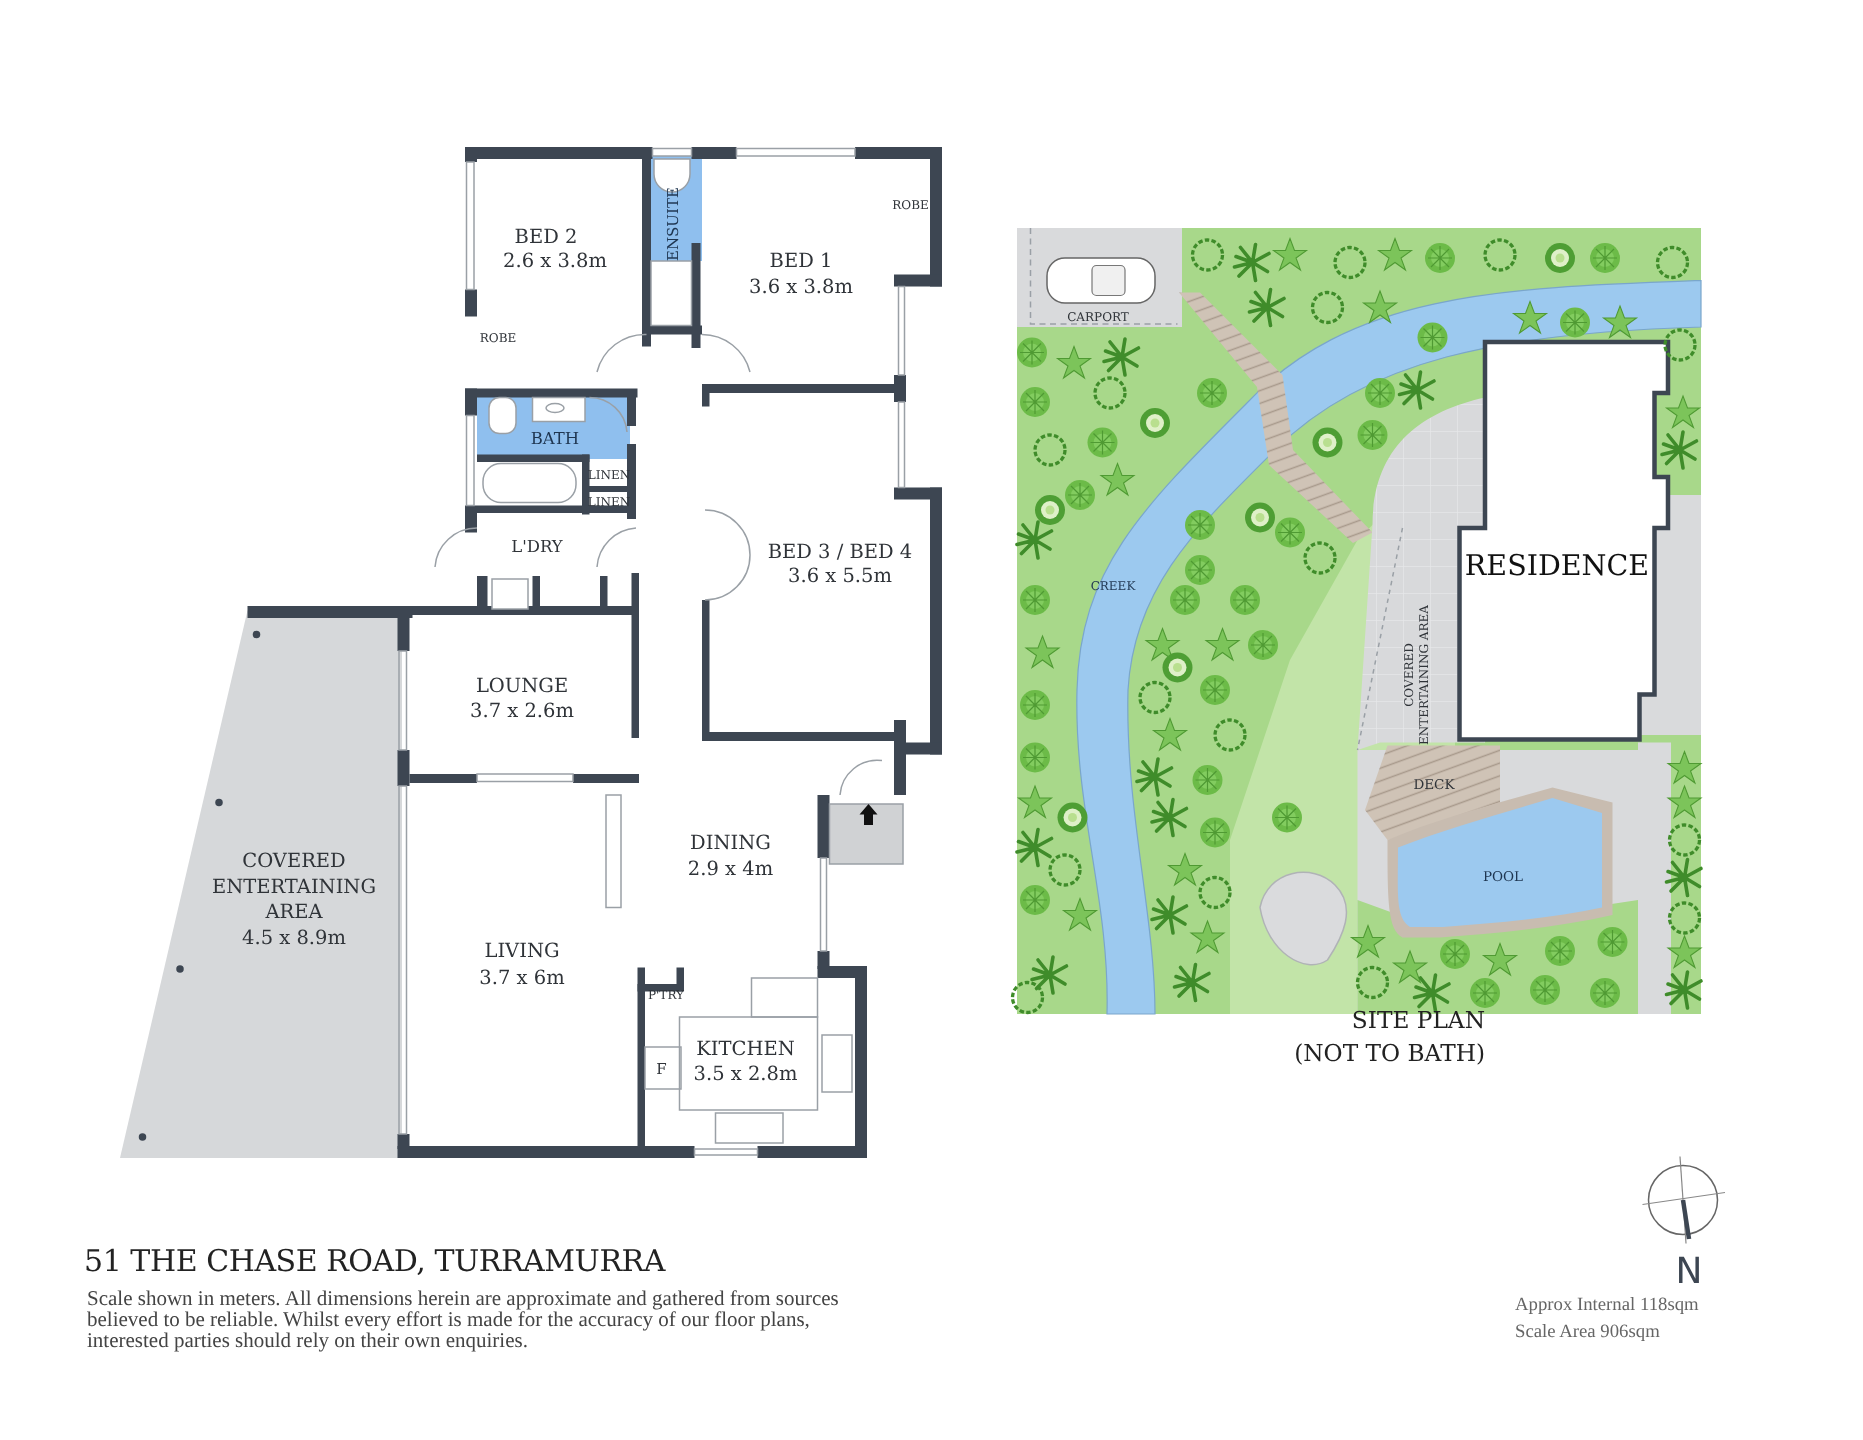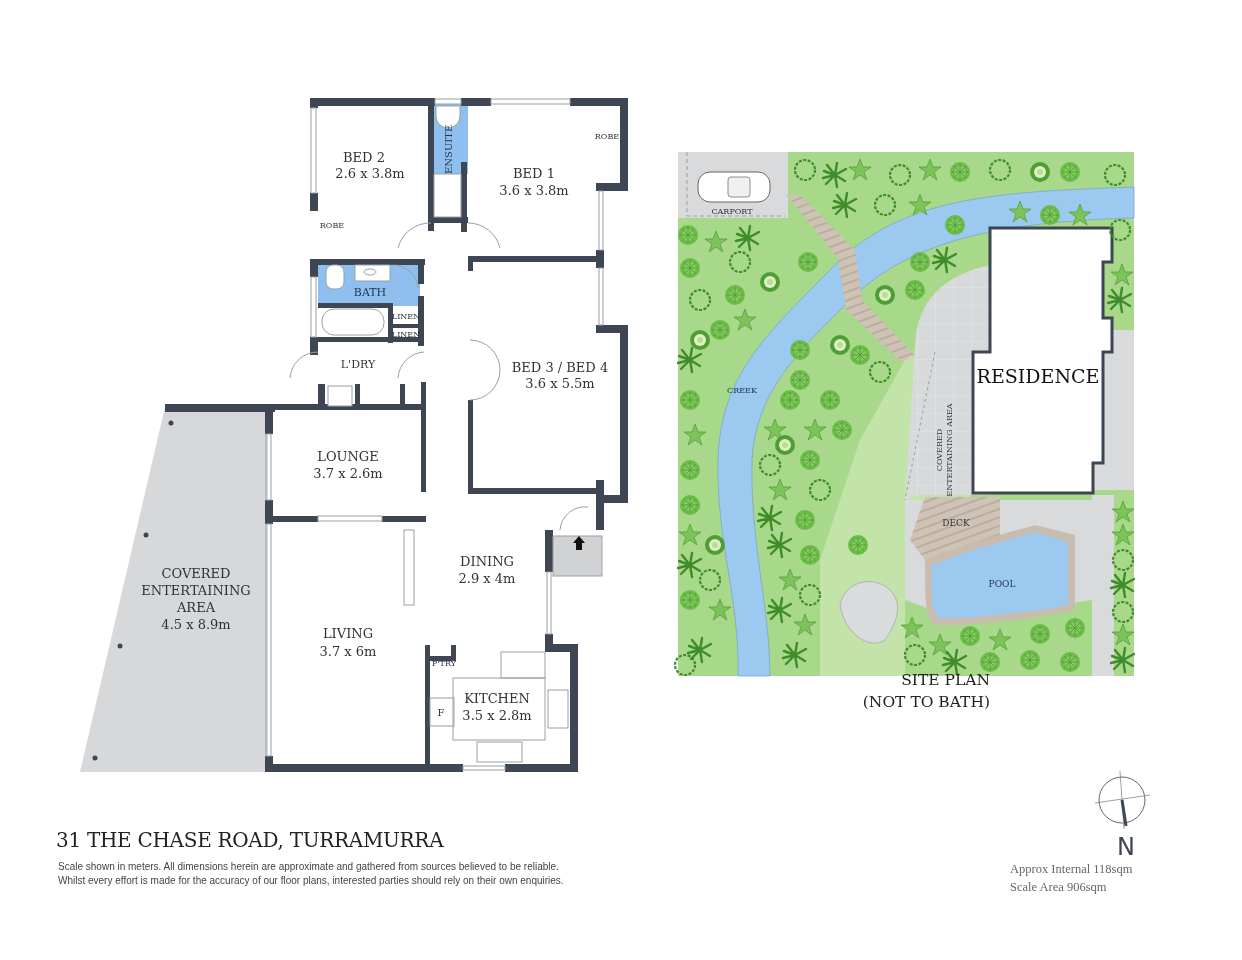--- a/index.html
+++ b/index.html
@@ -2,21 +2,21 @@
 <html><head>
 <meta charset="utf-8">
 <style>
   html, body { margin: 0; padding: 0; background: #ffffff; }
   body { width: 1242px; height: 960px; position: relative; overflow: hidden; font-family: "DejaVu Serif", "Liberation Serif", serif; color: #2b2f36; }
   svg { position: absolute; left: 0; top: 0; }
   .lbl { font-family: "DejaVu Serif", "Liberation Serif", serif; fill: #2f3338; }
   .small { font-size: 8px; }
   .room { font-size: 13px; }
   .title { position: absolute; left: 56px; top: 828px; font-family: "DejaVu Serif", serif; font-size: 20px; color: #222; letter-spacing: -0.3px; }
-  .disclaimer { position: absolute; left: 58px; top: 860px; width: 520px; font-family: Liberation Sans, sans-serif; font-size: 10px; line-height: 14px; color: #444; }
+  .disclaimer { position: absolute; left: 58px; top: 860px; width: 520px; font-family: Liberation Serif, serif; font-size: 14px; line-height: 14px; color: #444; }
   .siteplan-caption { position: absolute; left: 820px; top: 669px; width: 170px; text-align: right; font-family: "DejaVu Serif", serif; font-size: 15.5px; line-height: 22px; color: #222; }
   .areas { position: absolute; left: 1010px; top: 860px; font-family: Liberation Serif, serif; font-size: 12.5px; line-height: 18px; color: #666; }
 </style>
 </head>
 <body>
 
 <svg width="1242" height="960" viewBox="0 0 1242 960">
   <defs>
     <pattern id="deckpat" width="8" height="8" patternUnits="userSpaceOnUse" patternTransform="rotate(-20)">
       <rect width="8" height="8" fill="#cfc3b6"></rect>
@@ -324,21 +324,21 @@
 
   <g>
     <circle cx="1122" cy="800" r="23" fill="none" stroke="#666" stroke-width="1"></circle>
     <line x1="1095" y1="803" x2="1150" y2="795" stroke="#888" stroke-width="0.8"></line>
     <line x1="1120" y1="771" x2="1124" y2="829" stroke="#888" stroke-width="0.8"></line>
     <line x1="1122" y1="800" x2="1126" y2="826" stroke="#3d4652" stroke-width="3"></line>
     <text x="1126" y="855" text-anchor="middle" style="font-family:'DejaVu Sans', sans-serif; font-size:24px; fill:#3d4652">N</text>
   </g>
 </svg>
 
-<div class="title">31 THE CHASE ROAD, TURRAMURRA</div>
+<div class="title">51 THE CHASE ROAD, TURRAMURRA</div>
 <div class="disclaimer">Scale shown in meters. All dimensions herein are approximate and gathered from sources believed to be  reliable. Whilst every effort is made for the accuracy of our floor plans, interested parties should rely on their own enquiries.</div>
 <div class="siteplan-caption">
   <div>SITE PLAN</div>
   <div>(NOT TO BATH)</div>
 </div>
 <div class="areas">
   <div>Approx Internal 118sqm</div>
   <div>Scale Area 906sqm</div>
 </div>
 

